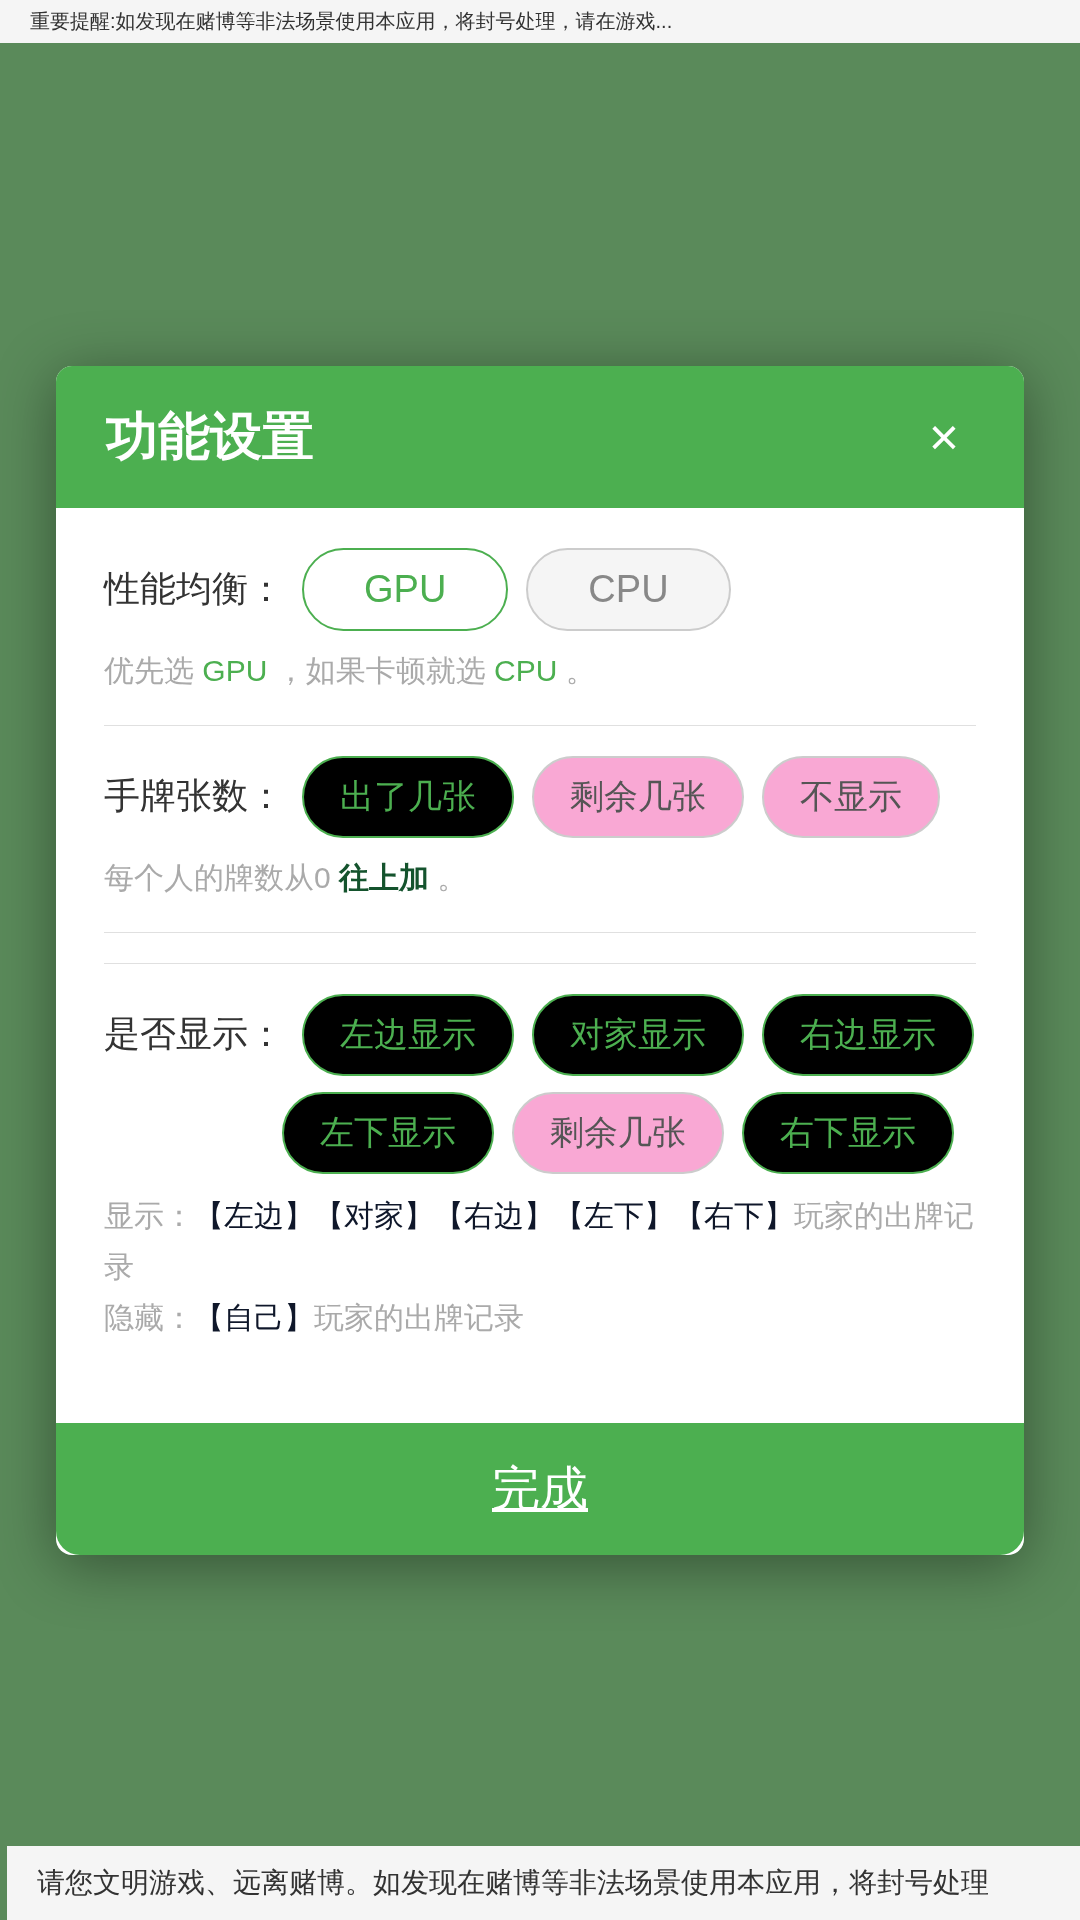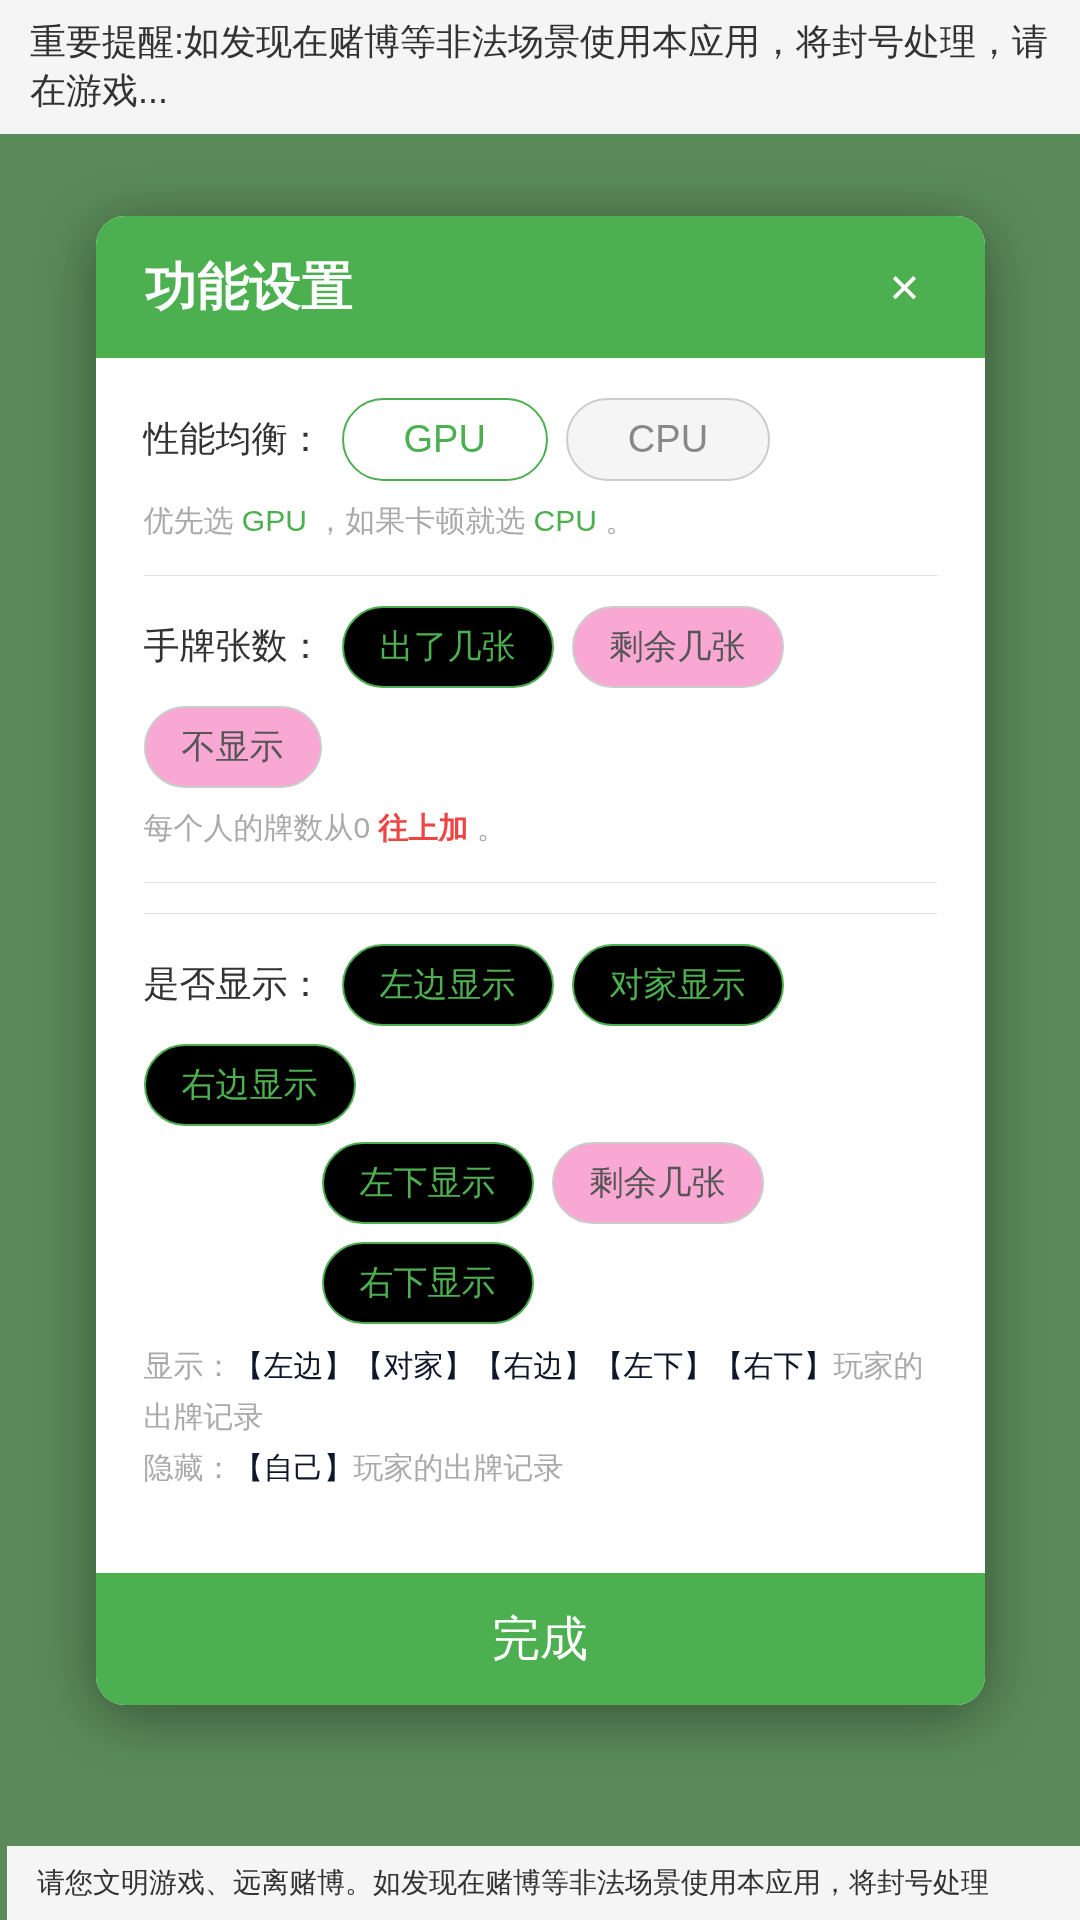--- a/index.html
+++ b/index.html
@@ -11,22 +11,22 @@
       background: #4a7a4a;
       font-family: 'PingFang SC', 'Hiragino Sans GB', 'Microsoft YaHei', sans-serif;
       position: relative;
       overflow: hidden;
     }
 
     .top-notice {
       position: absolute;
       top: 0; left: 0; right: 0;
       background: #f5f5f5;
-      padding: 18px 30px;
-      font-size: 36px;
+      padding: 8px 30px;
+      font-size: 20px;
       color: #333;
       z-index: 10;
     }
 
     .bottom-notice {
       position: absolute;
       bottom: 0; left: 7px; right: 0;
       background: #f5f5f5;
       padding: 18px 30px;
       font-size: 28px;
@@ -37,23 +37,23 @@
     .modal-backdrop {
       position: absolute;
       top: 0; left: 0; right: 0; bottom: 0;
       display: flex;
       align-items: center;
       justify-content: center;
       z-index: 100;
     }
 
     .modal {
-      width: 889px;
+      width: 968px;
       background: #fff;
-      border-radius: 29px;
+      border-radius: 16px;
       overflow: hidden;
       box-shadow: 0 10px 60px rgba(0,0,0,0.4);
     }
 
     .modal-header {
       background: #4CAF50;
       padding: 36px 50px;
       display: flex;
       align-items: center;
       justify-content: space-between;
@@ -110,21 +110,21 @@
     }
 
     .hint-text {
       font-size: 30px;
       color: #aaa;
       margin-bottom: 8px;
       line-height: 1.6;
     }
 
     .hint-text .green { color: #4CAF50; }
-    .hint-text .green-bold { color: #ef4444; font-weight: bold; margin-top: 37px; }
+    .hint-text .green-bold { color: #14532d; font-weight: bold; margin-top: 37px; }
 
     
     .btn {
       padding: 16px 36px;
       border-radius: 50px;
       font-size: 34px;
       cursor: pointer;
       border: 2px solid #ccc;
       background: #f9a8d4;
       color: #555;
@@ -174,20 +174,21 @@
       width: 100%;
       background: #4CAF50;
       color: #fff;
       font-size: 48px;
       padding: 34px;
       border: none;
       cursor: pointer;
       text-align: center;
       margin-top: 10px;
       border-radius: 0 0 24px 24px;
+      text-decoration: underline;
     }
 
     .hint-block {
       font-size: 30px;
       color: #aaa;
       line-height: 1.7;
       margin-top: 10px;
     }
 
     .hint-block .green { color: #0f172a; text-align: center; }

